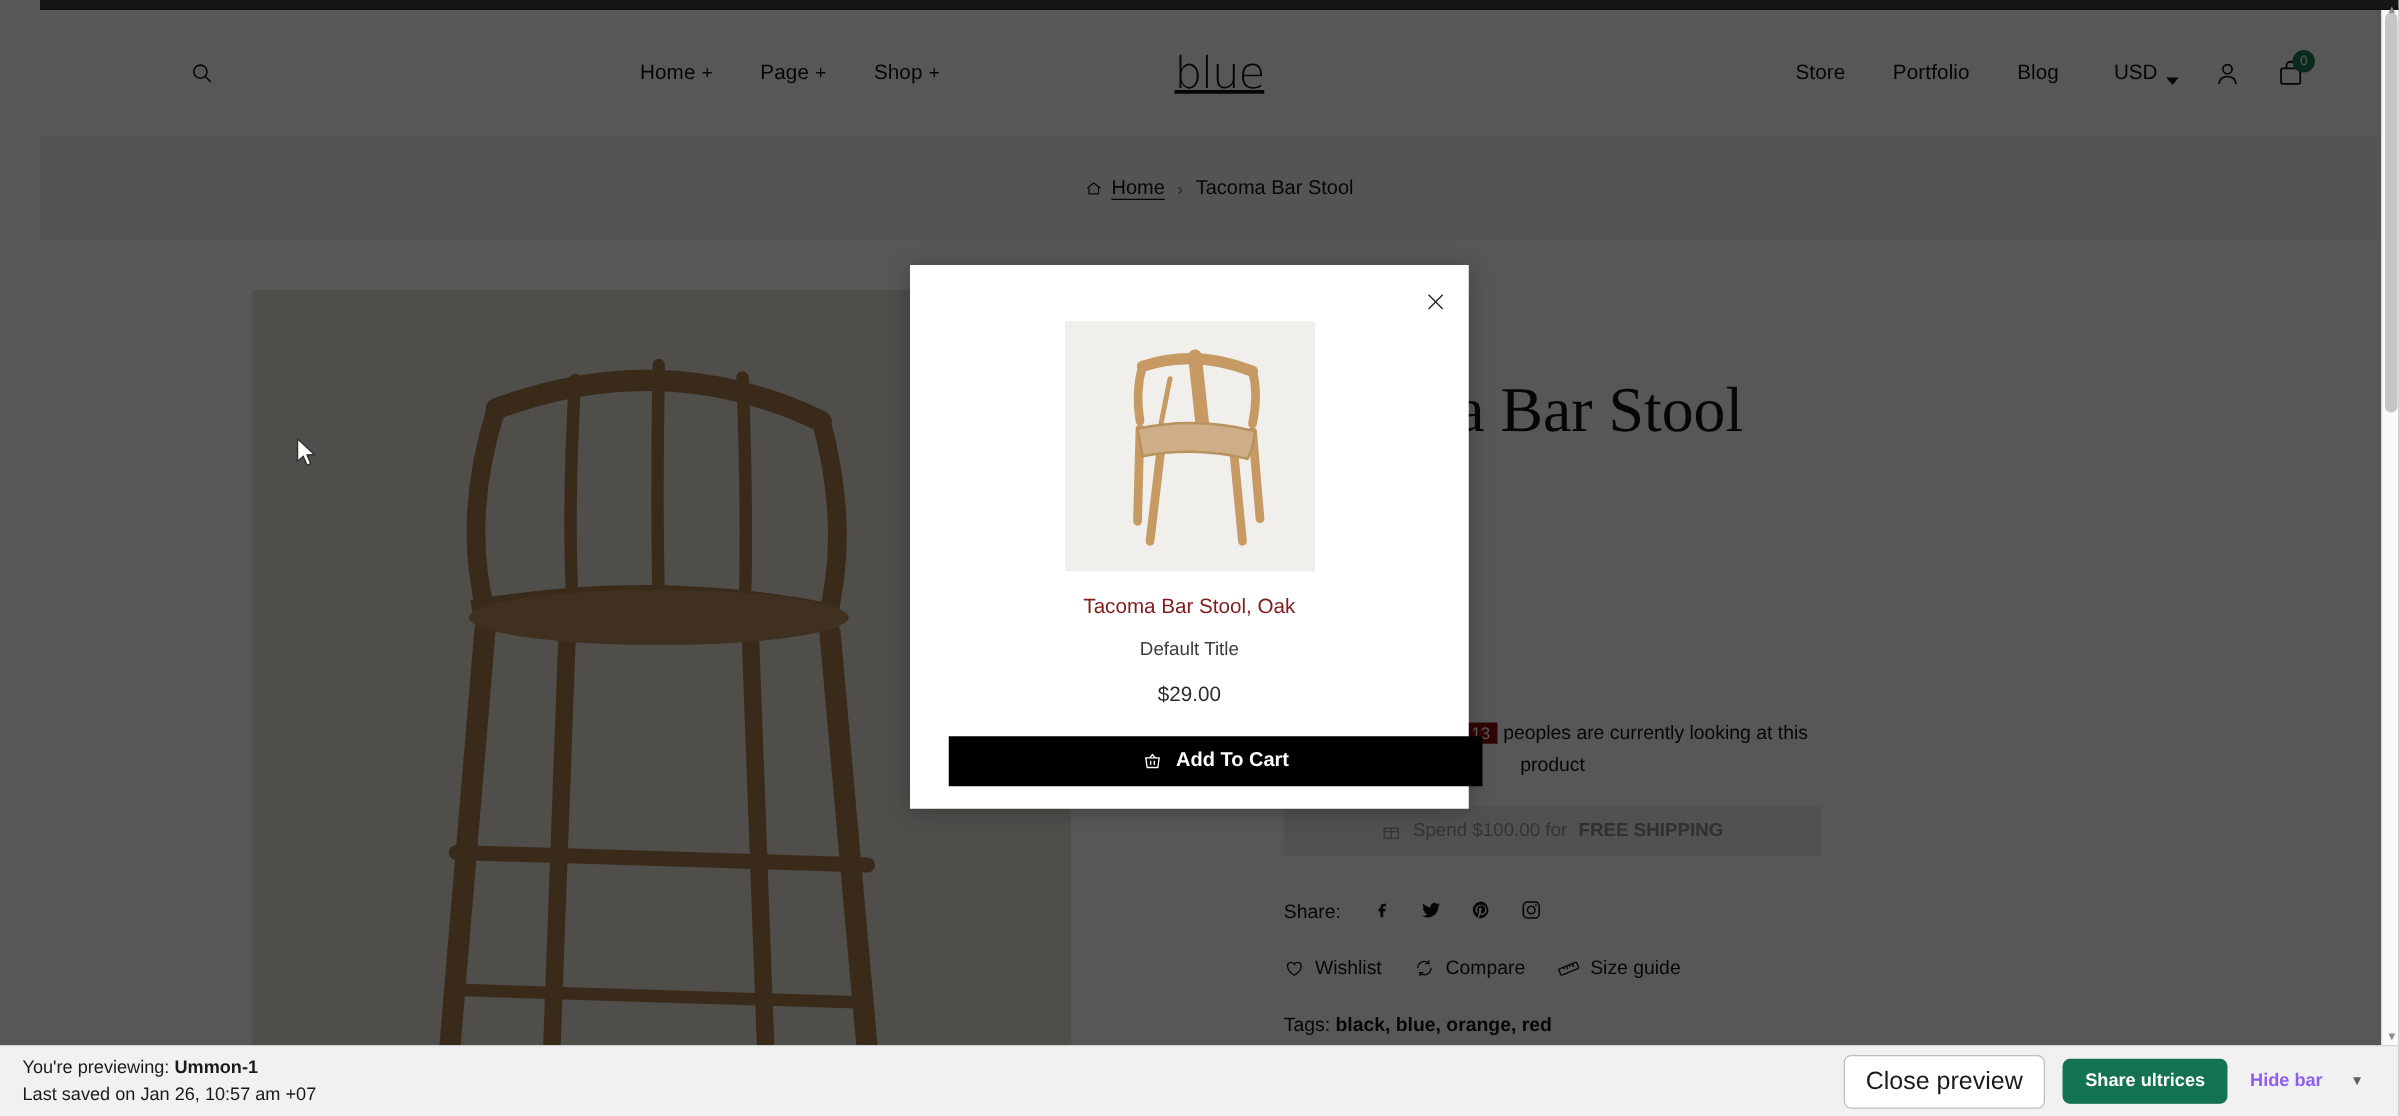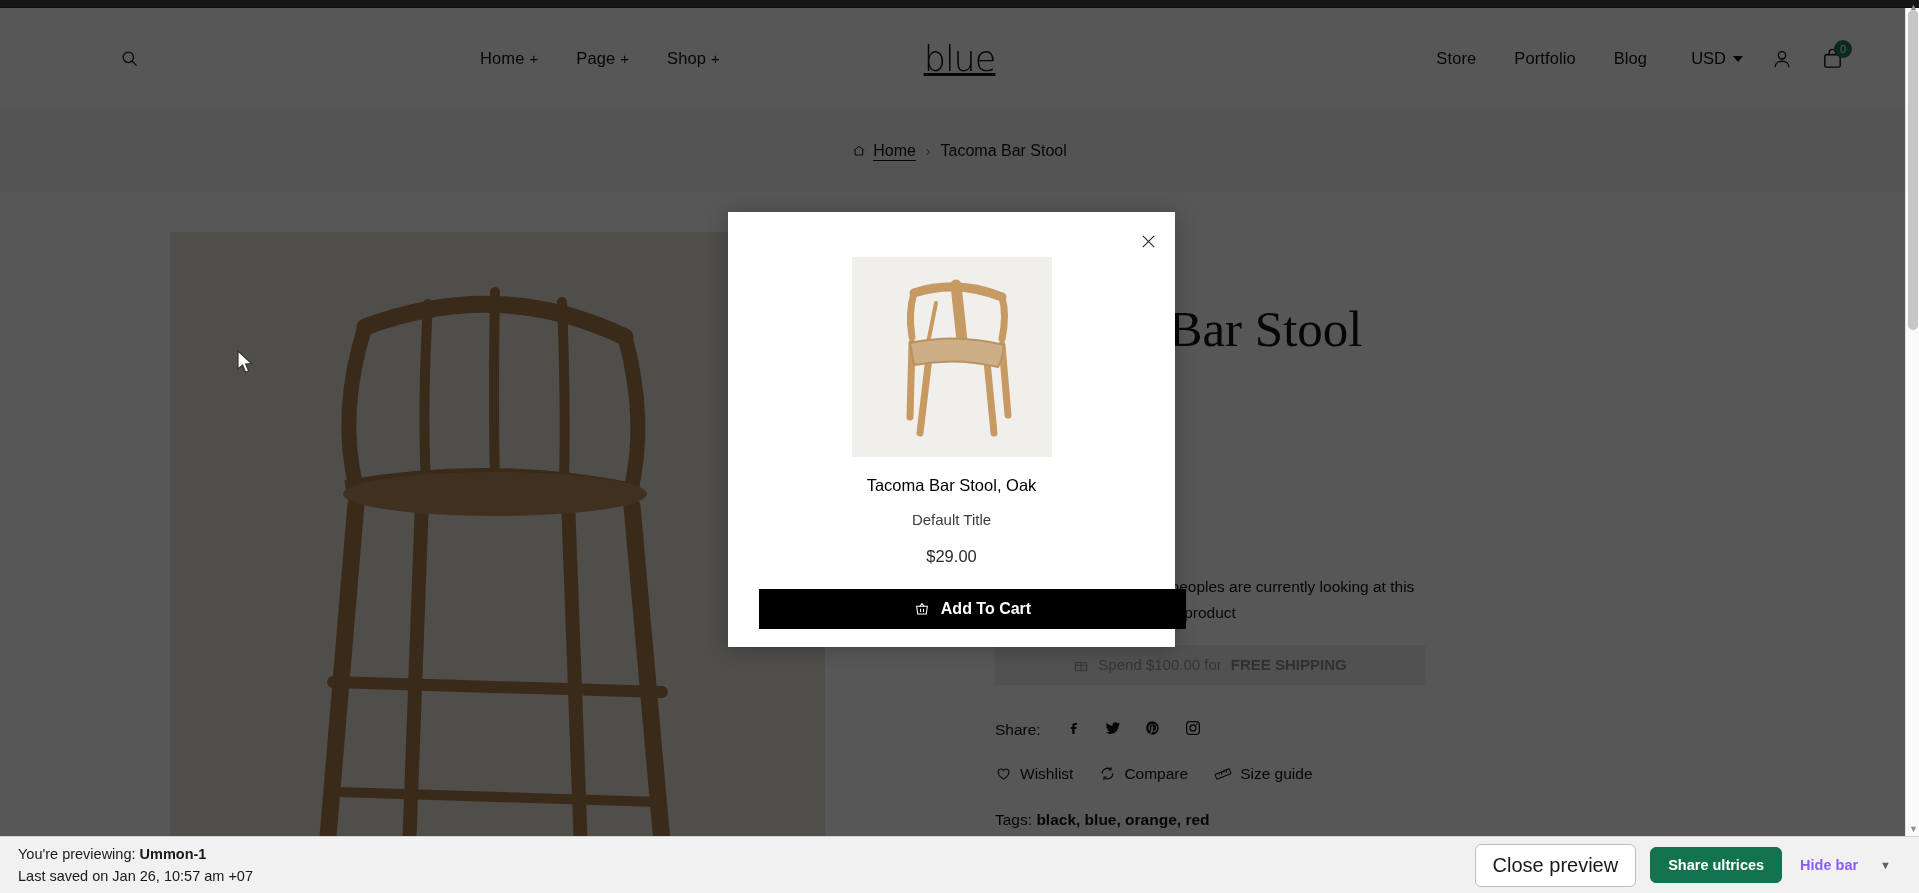--- a/index.html
+++ b/index.html
@@ -5,41 +5,41 @@
   * { box-sizing: border-box; margin: 0; padding: 0; }
   html, body {
     width: 1919px; height: 893px;
     font-family: "Liberation Sans", sans-serif;
     overflow: hidden;
     background: #fff;
   }
   #page { position: relative; width: 1919px; height: 893px; background: #fff; overflow: hidden; }
 
   
-  #store { position: absolute; inset: 0 0 0 0; background: #fff; }
+  #store { position: absolute; inset: 0 0 0 0; background: #fff; padding-left: 32px; }
 
   .topstrip { height: 8px; background: #414141; border-bottom: 1px solid #2e2e2e; }
 
   .header {
     position: relative; height: 101px; display: flex; align-items: center;
     padding: 0 35px; background: #fff;
   }
   .hdr-search { width: 40px; display: flex; align-items: center; justify-content: flex-start; padding-left: 85px; }
   .icon-btn { background: none; border: none; cursor: pointer; display: inline-flex; align-items: center; justify-content: center; color: #121212; }
   .navleft { display: flex; gap: 38px; margin-left: 360px; }
   .navlink { font-size: 16.5px; color: #121212; text-decoration: none; white-space: nowrap; letter-spacing: .1px; }
   .navlink .plus { margin-left: 5px; font-size: 15px; }
   .brand {
     position: absolute; left: 50%; transform: translateX(-50%);
     font-size: 35px; letter-spacing: -1px; color: #121212;
     font-family: "DejaVu Sans", sans-serif; font-weight: 300;
   }
   .navright { display: flex; gap: 38px; margin-left: auto; margin-right: 44px; }
   .hdr-tools { display: flex; align-items: center; gap: 28px; padding-right: 40px; }
-  .currency { display: flex; align-items: center; gap: 7px; font-size: 16.5px; color: #121212; cursor: pointer; }
+  .currency { display: flex; align-items: flex-end; gap: 7px; font-size: 16.5px; color: #121212; cursor: pointer; }
   .caret { width: 0; height: 0; border-left: 5px solid transparent; border-right: 5px solid transparent; border-top: 6px solid #121212; }
   .cart-wrap { position: relative; display: inline-flex; }
   .cart-badge {
     position: absolute; top: -7px; right: -8px; min-width: 18px; height: 18px;
     border-radius: 50%; background: #1e7c53; color: #fff; font-size: 11px;
     display: flex; align-items: center; justify-content: center; padding: 0 4px;
   }
 
   
   .crumbband { height: 83px; background: #f6f6f6; display: flex; align-items: center; justify-content: center; }
@@ -88,21 +88,21 @@
 
   
   #modal {
     position: absolute; left: 728px; top: 212px; width: 447px; background: #fff;
     padding: 26px 31px 0 31px; box-shadow: 0 2px 18px rgba(0,0,0,.25);
   }
   .modal-close { position: absolute; top: 15px; right: 12px; background: none; border: none; cursor: pointer; color: #222; padding: 6px; }
   .modal-msg { font-size: 16.5px; line-height: 1.82; color: #3c3c3c; text-align: center; }
   .modal-msg b { color: #121212; font-weight: 700; }
   .modal-thumb { width: 200px; height: 200px; margin: 19px auto 0 auto; background: #f2f1ef; position: relative; overflow: hidden; }
-  .modal-name { text-align: center; font-size: 16.5px; color: #000000; margin-top: 19px; }
+  .modal-name { text-align: center; font-size: 16.5px; color: #7f1d1d; margin-top: 19px; }
   .modal-variant { text-align: center; font-size: 15px; color: #3c3c3c; margin-top: 16px; }
   .modal-price { text-align: center; font-size: 16.5px; color: #2b2b2b; margin-top: 19px; }
   .atc {
     display: flex; align-items: center; justify-content: center; gap: 11px;
     width: 427px; height: 40px; margin: 23px -31px 0 -31px; background: #000; color: #fff;
     font-size: 16px; font-weight: 700; border: none; cursor: pointer;
     margin-left: auto; margin-right: auto;
   }
   .atc-wrap { padding-bottom: 18px; }
 

